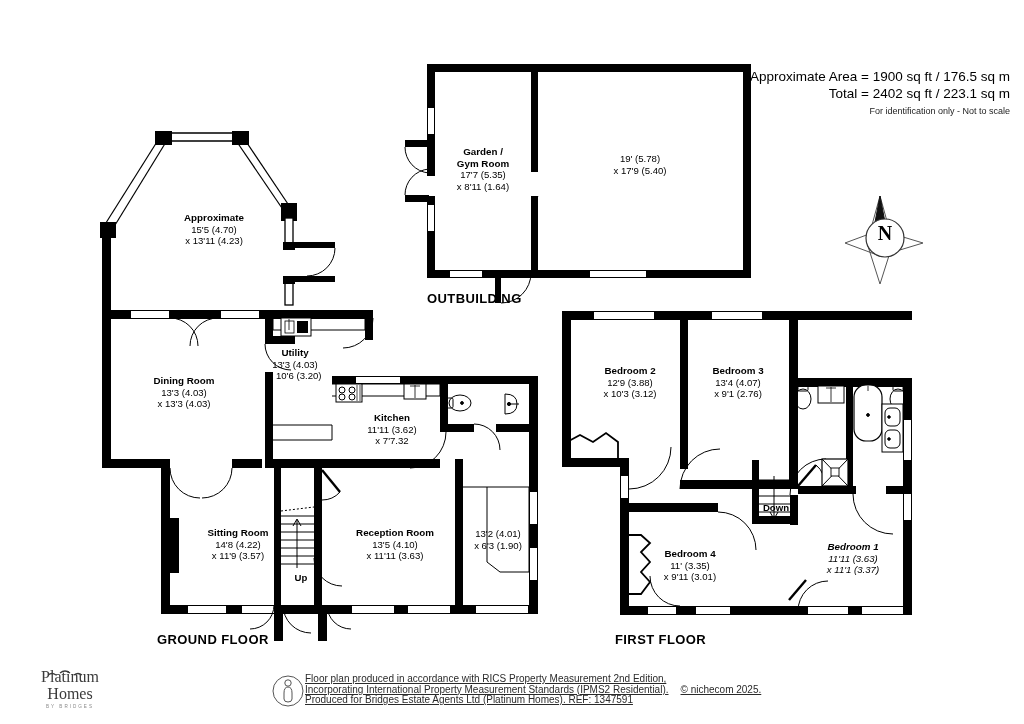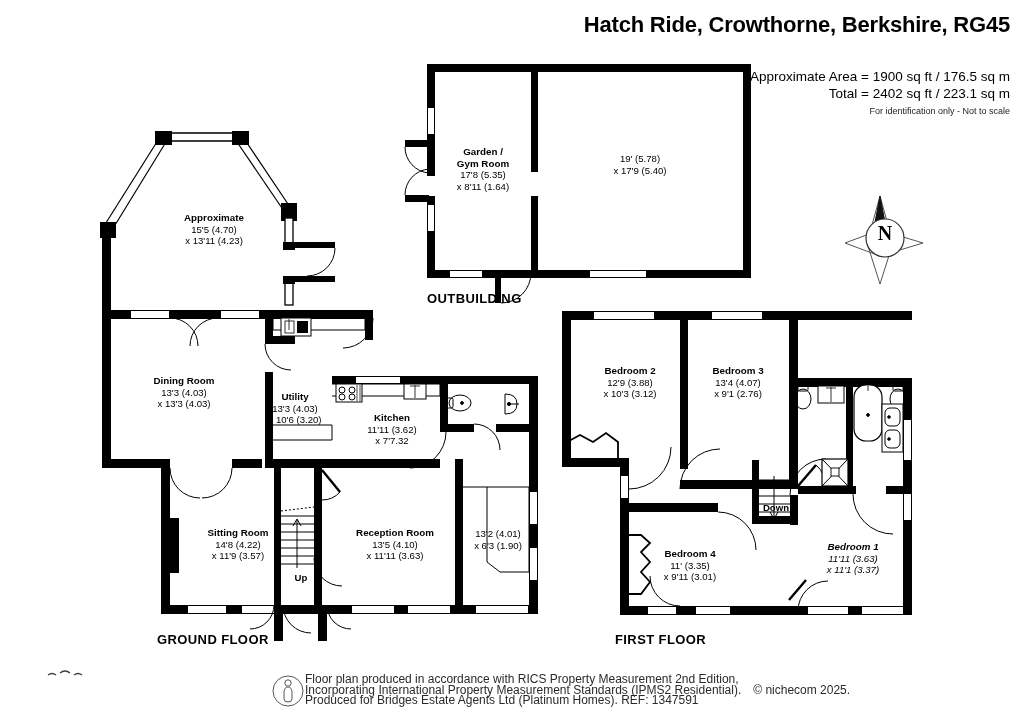--- a/index.html
+++ b/index.html
@@ -21,29 +21,28 @@
   .lbl{position:absolute;text-align:center;font-size:9.6px;line-height:11.6px;white-space:nowrap;}
   .lbl b{font-size:9.8px;}
   .floorlbl{position:absolute;font-size:13px;font-weight:bold;letter-spacing:.4px;}
   svg.ov{position:absolute;left:0;top:0;width:1024px;height:724px;pointer-events:none;}
 
   
   .logo{position:absolute;left:18px;top:668px;width:104px;text-align:center;color:#3b3b3b;}
   .logo .l1{font-family:"Liberation Serif","DejaVu Serif",serif;font-size:16px;line-height:17px;}
   .logo .l2{font-family:"Liberation Serif","DejaVu Serif",serif;font-size:16px;line-height:17px;}
   .logo .l3{font-size:4.6px;letter-spacing:2px;color:#8a8a8a;margin-top:2px;}
-  .disc{position:absolute;left:305px;top:674px;font-size:12px;line-height:10.5px;color:#2a2a2a;}
+  .disc{position:absolute;left:305px;top:674px;font-size:10px;line-height:10.5px;color:#2a2a2a;text-decoration:underline;}
   .disc span.cc{margin-left:12px;}
 </style>
 </head>
 <body>
 
 <div id="root">
 
-  <div class="title">Hatch Ride, Crowthorne, Berkshire, RG45</div>
   <div class="areas">
     <div>Approximate Area = 1900 sq ft / 176.5 sq m</div>
     <div>Total = 2402 sq ft / 223.1 sq m</div>
   </div>
   <div class="notescale">For identification only - Not to scale</div>
 
   <div class="wall" style="left:427px;top:64px;width:324px;height:8px;"></div>
   <div class="wall" style="left:743px;top:64px;width:8px;height:214px;"></div>
   <div class="wall" style="left:427px;top:270px;width:324px;height:8px;"></div>
   <div class="wall" style="left:427px;top:64px;width:8px;height:112px;"></div>
@@ -54,21 +53,21 @@
   <div class="winv" style="left:427px;top:205px;width:8px;height:26px;"></div>
   <div class="win" style="left:450px;top:270px;width:32px;height:8px;"></div>
   <div class="win" style="left:590px;top:270px;width:56px;height:8px;"></div>
   <div class="wall" style="left:531px;top:64px;width:7px;height:108px;"></div>
   <div class="wall" style="left:531px;top:196px;width:7px;height:82px;"></div>
   <div class="wall" style="left:495px;top:271px;width:6px;height:32px;"></div>
 
   <div class="lbl" style="left:427px;top:146px;width:112px;">
     <b>Garden /</b><br>
     <b>Gym Room</b><br>
-    <span>17'8 (5.35)</span><br>
+    <span>17'7 (5.35)</span><br>
     <span>x 8'11 (1.64)</span>
   </div>
   <div class="lbl" style="left:570px;top:153px;width:140px;">
     <span>19' (5.78)</span><br>
     <span>x 17'9 (5.40)</span>
   </div>
   <div class="floorlbl" style="left:427px;top:291px;">OUTBUILDING</div>
 
   <div class="wall" style="left:102px;top:228px;width:9px;height:85px;"></div>
   <div class="wall" style="left:102px;top:310px;width:163px;height:9px;"></div>
@@ -111,21 +110,21 @@
   <div class="lbl" style="left:146px;top:212px;width:136px;">
     <b>Approximate</b><br>
     <span>15'5 (4.70)</span><br>
     <span>x 13'11 (4.23)</span>
   </div>
   <div class="lbl" style="left:116px;top:375px;width:136px;">
     <b>Dining Room</b><br>
     <span>13'3 (4.03)</span><br>
     <span>x 13'3 (4.03)</span>
   </div>
-  <div class="lbl" style="left:245px;top:347px;width:100px;margin-top:44px;">
+  <div class="lbl" style="left:245px;top:347px;width:100px;">
     <b>Utility</b><br>
     <span>13'3 (4.03)</span><br>
     <span>x 10'6 (3.20)</span>
   </div>
   <div class="lbl" style="left:337px;top:412px;width:110px;">
     <b>Kitchen</b><br>
     <span>11'11 (3.62)</span><br>
     <span>x 7'7.32</span>
   </div>
   <div class="lbl" style="left:178px;top:527px;width:120px;">
@@ -382,20 +381,25 @@
         <path d="M60,673 q5,-4 10,0"></path>
         <path d="M74,675 q4,-3 8,0"></path>
       </g>
     </g>
   </svg>
 
   <div class="lbl" style="left:865px;top:228px;width:40px;font-size:20px;font-weight:bold;font-family:'Liberation Serif',serif;">
     <span>N</span>
   </div>
 
+  <div class="logo">
+    <div class="l1">Platinum</div>
+    <div class="l2">Homes</div>
+    <div class="l3">BY BRIDGES</div>
+  </div>
 
   <div class="disc">
     <div>Floor plan produced in accordance with RICS Property Measurement 2nd Edition,</div>
     <div>
       <span>Incorporating International Property Measurement Standards (IPMS2 Residential).</span><span class="cc">© nichecom 2025.</span>
     </div>
     <div>Produced for Bridges Estate Agents Ltd (Platinum Homes).   REF: 1347591</div>
   </div>
 
 </div>

